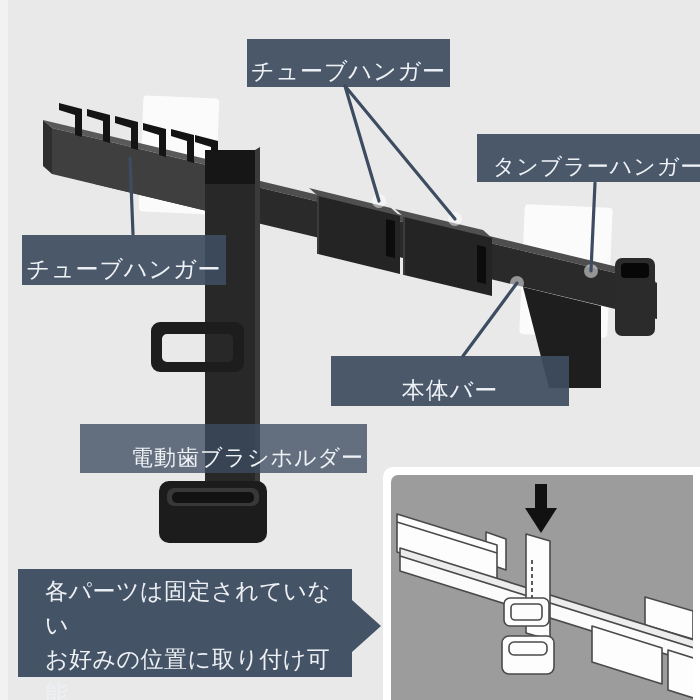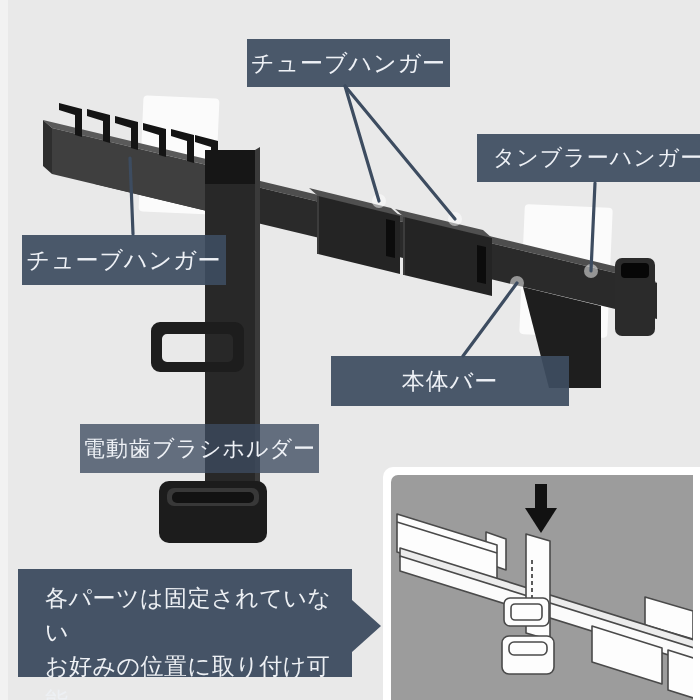--- a/index.html
+++ b/index.html
@@ -4,29 +4,29 @@
 <style>
   html,body{margin:0;padding:0;background:#cfcfcf;}
   .stage{
     position:relative;width:700px;height:700px;overflow:hidden;
     background:#e9e9e9;
     font-family:"Liberation Sans", sans-serif;
   }
   .edge-strip{position:absolute;left:0;top:0;width:8px;height:700px;background:#f2f2f2;}
   .product-svg{position:absolute;left:0;top:0;width:700px;height:700px;}
   .label{
-    position:absolute;display:flex;align-items:center;justify-content:center;
+    position:absolute;display:flex;align-items:flex-end;justify-content:center;
     background:rgba(61,76,96,0.93);color:#eef1f6;
     font-size:23px;letter-spacing:1px;white-space:nowrap;
   }
-  .label.translucent{background:rgba(61,76,96,0.78);}
+  .label.translucent{background:rgba(61,76,96,0.78);padding-left:48px;}
   .callout{
     position:absolute;left:18px;top:569px;width:334px;height:108px;
     background:rgba(61,76,96,0.96);color:#edf0f4;
-    padding:12px 0 0 27px;box-sizing:border-box;
+    padding:5px 0 0 27px;box-sizing:border-box;
     font-size:23px;line-height:34px;letter-spacing:0.5px;
   }
   .callout-pointer{
     position:absolute;left:352px;top:600px;width:0;height:0;
     border-top:26px solid transparent;border-bottom:26px solid transparent;
     border-left:29px solid rgba(61,76,96,0.96);
   }
   .inset-frame{
     position:absolute;left:383px;top:467px;width:317px;height:233px;
     background:#ffffff;border-radius:10px 0 0 0;

